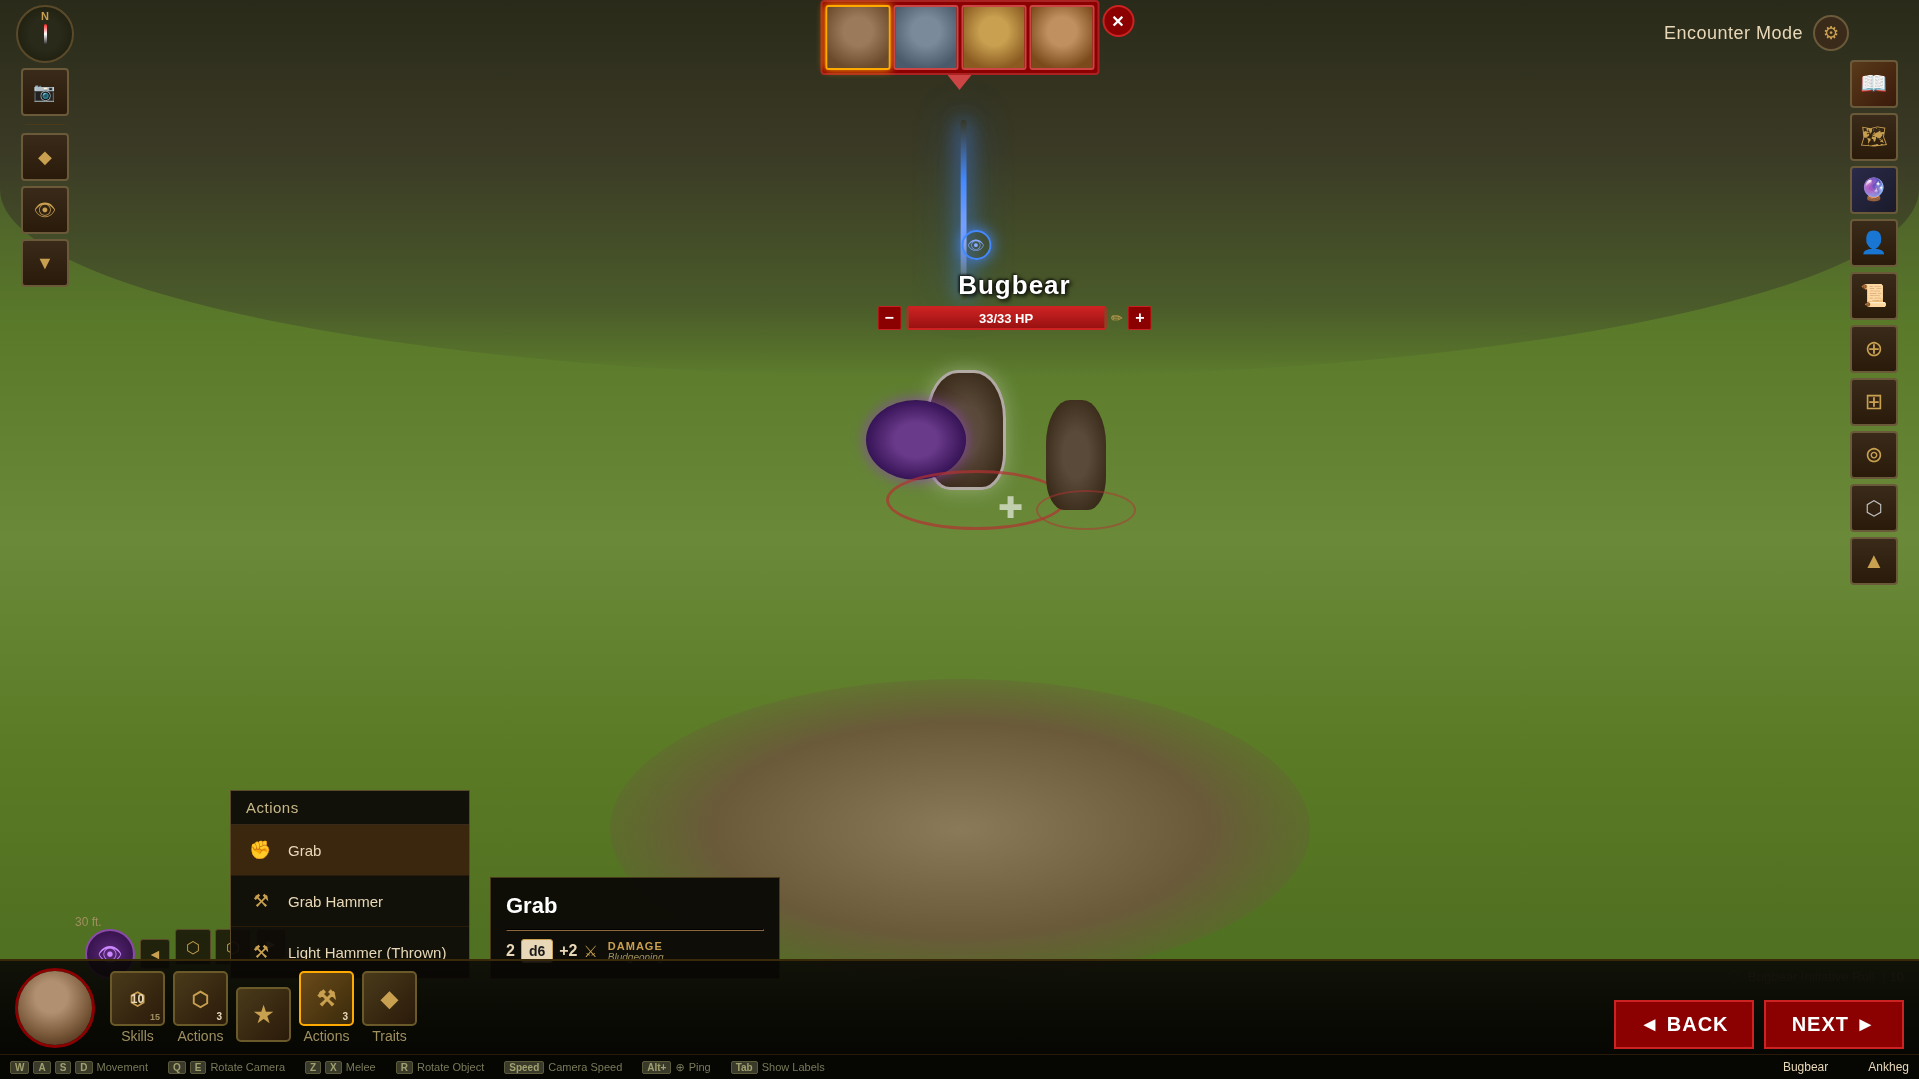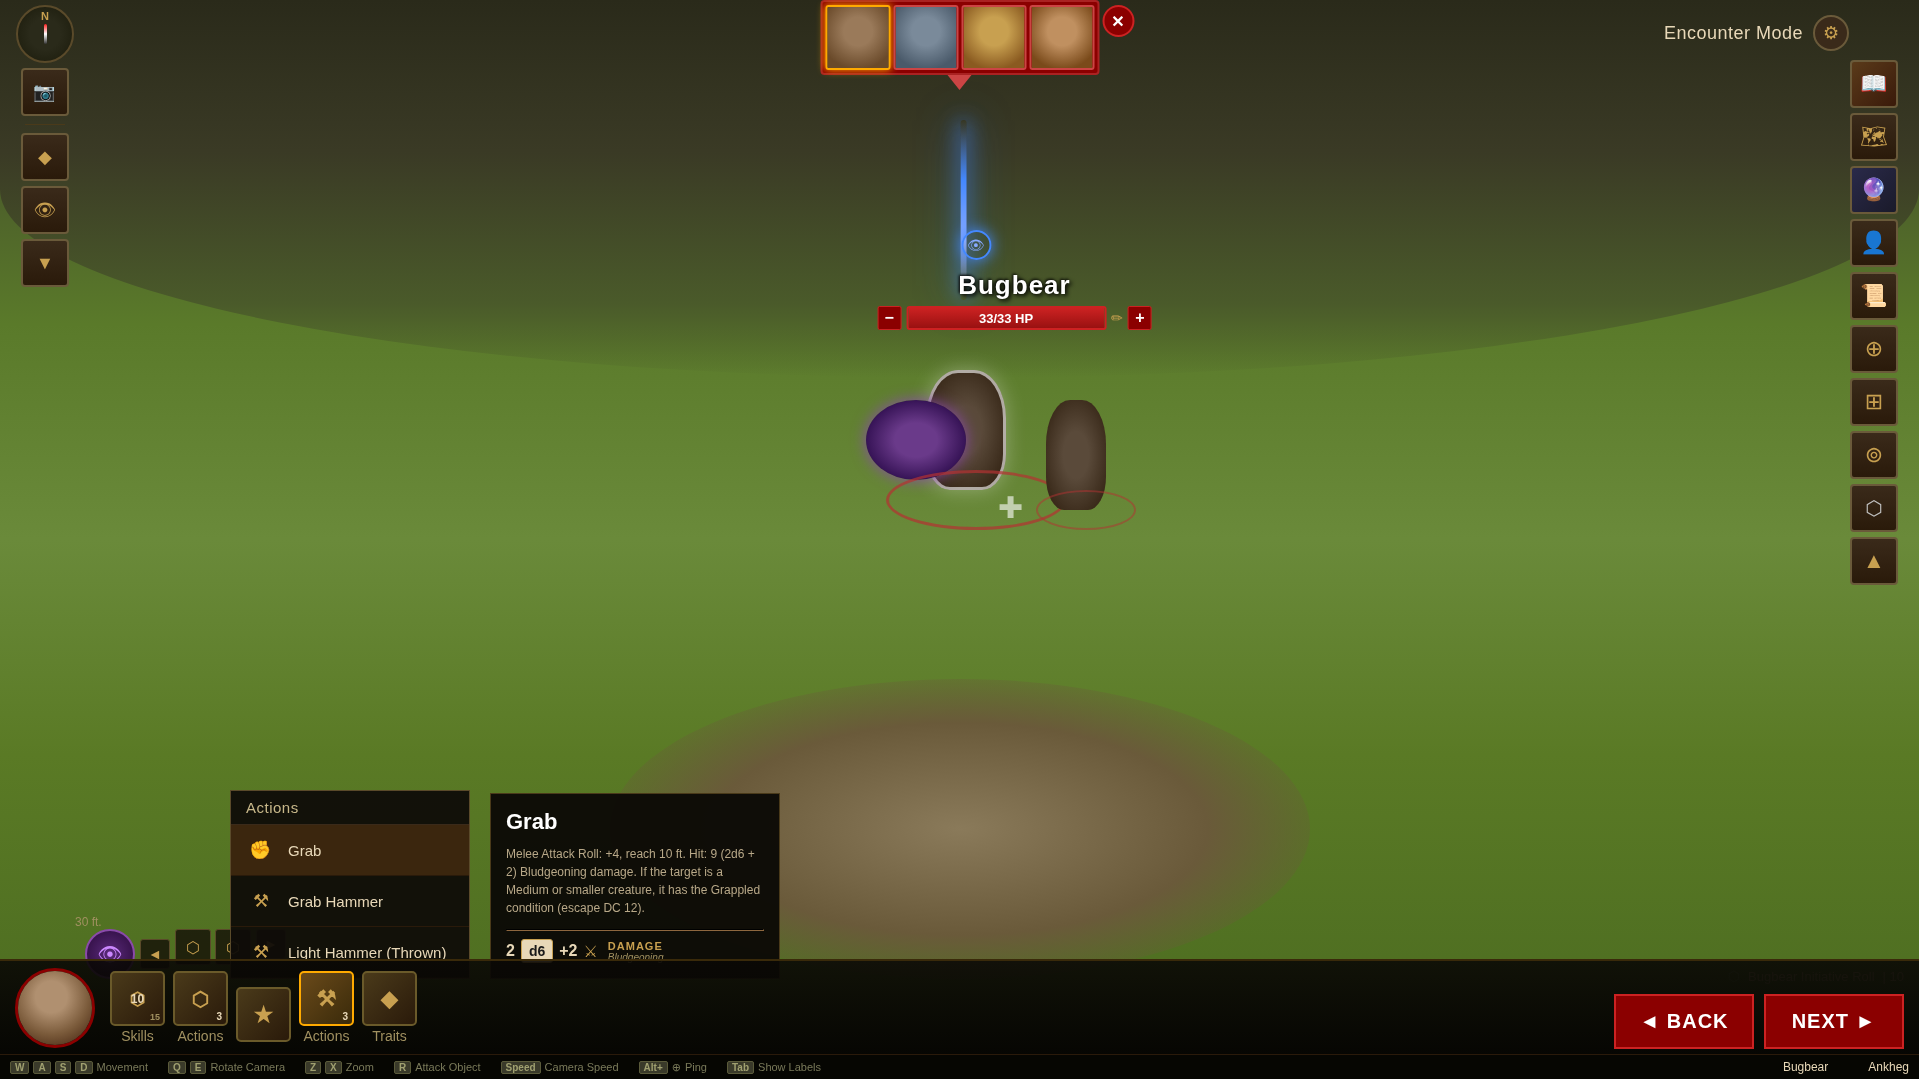--- a/index.html
+++ b/index.html
@@ -551,21 +551,21 @@
     #nav-buttons {
       position: absolute;
       bottom: 30px;
       right: 15px;
       display: flex;
       gap: 10px;
       z-index: 300;
     }
 
     .nav-btn {
-      height: 55px;
+      height: 49px;
       min-width: 140px;
       background: #8b0000;
       border: 2px solid #cc2222;
       color: #ffffff;
       font-size: 20px;
       font-weight: bold;
       letter-spacing: 1px;
       display: flex;
       align-items: center;
       justify-content: center;
@@ -761,21 +761,20 @@
     <span class="action-label">Grab Hammer</span>
   </div>
   <div class="action-item">
     <div class="action-icon" style="color:#c8a050;">⚒</div>
     <span class="action-label">Light Hammer (Thrown)</span>
   </div>
 </div>
 
 <div id="grab-tooltip">
   <div class="tooltip-title">Grab</div>
-  <div class="tooltip-desc">Melee Attack Roll: +4, reach 10 ft. Hit: 9 (2d6 + 2) Bludgeoning damage. If the target is a Medium or smaller creature, it has the Grappled condition (escape DC 12).</div>
   <hr style="border-color:#3a2a1a; margin-bottom:8px;">
   <div class="damage-row">
     <span class="damage-num">2</span>
     <span class="dice-box">d6</span>
     <span class="damage-num">+2</span>
     <span class="sword-icon-small">⚔</span>
     <div class="damage-label-col">
       <span class="damage-label-title">DAMAGE</span>
       <span class="damage-label-type">Bludgeoning</span>
     </div>
@@ -867,25 +866,25 @@
     <span class="shortcut-label">Movement</span>
   </div>
   <div class="shortcut-item">
     <span class="shortcut-key">Q</span>
     <span class="shortcut-key">E</span>
     <span class="shortcut-label">Rotate Camera</span>
   </div>
   <div class="shortcut-item">
     <span class="shortcut-key">Z</span>
     <span class="shortcut-key">X</span>
-    <span class="shortcut-label">Zoom</span>
+    <span class="shortcut-label">Melee</span>
   </div>
   <div class="shortcut-item">
     <span class="shortcut-key">R</span>
-    <span class="shortcut-label">Attack Object</span>
+    <span class="shortcut-label">Rotate Object</span>
   </div>
   <div class="shortcut-item">
     <span class="shortcut-key">Speed</span>
     <span class="shortcut-label">Camera Speed</span>
   </div>
   <div class="shortcut-item">
     <span class="shortcut-key">Alt+</span>
     <span style="color:#7a7a5a; font-size:11px;">⊕</span>
     <span class="shortcut-label">Ping</span>
   </div>

